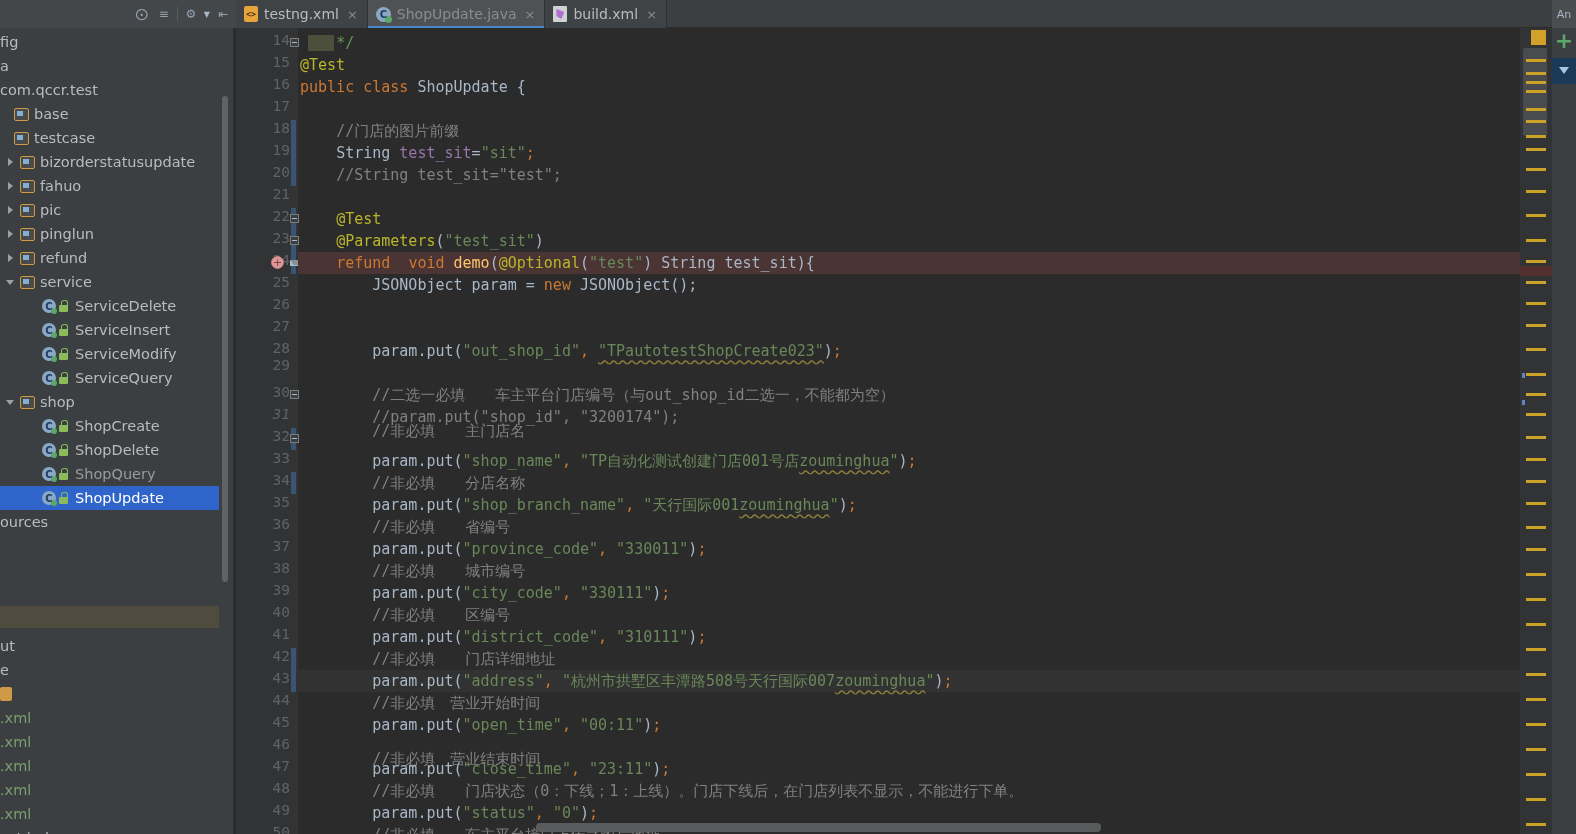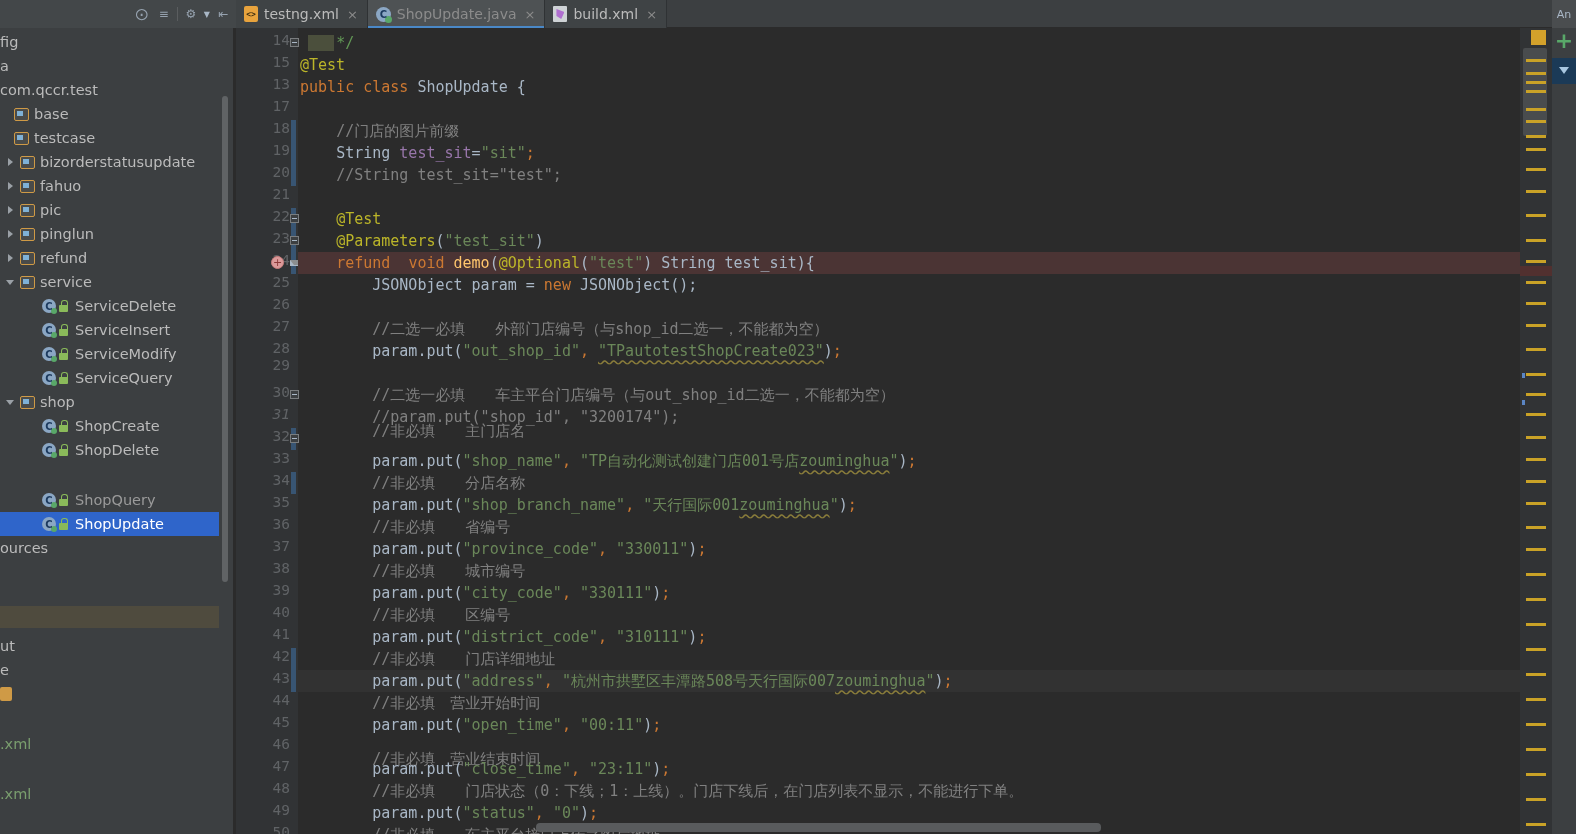--- a/index.html
+++ b/index.html
@@ -49,21 +49,21 @@
              background:#4a4d4f; color:#a9b7c6; font-size:11px;
              display:flex; align-items:center; justify-content:center; overflow:hidden;}
 
   
   .sidebar{ position:absolute; left:0; top:28px; width:219px; height:806px;
             background:#3c3f41; overflow:hidden; }
   .tree{ position:relative; padding-top:2px; }
   .row{ position:relative; height:24px; display:flex; align-items:center;
         color:#bbbbbb; font-size:14.5px; white-space:nowrap; cursor:default; }
   .row.selected{ background:#2f65ca; color:#ffffff; }
-  .row.dimtext{ color:#9a9a9a;margin-top:26px; }
+  .row.dimtext{ color:#9a9a9a; }
   .arrow{ width:11px; height:11px; flex:0 0 auto; position:relative; margin-right:3px;}
   .arrow.right:after{ content:""; position:absolute; left:2px; top:1px;
         border-left:5px solid #9aa0a6; border-top:4px solid transparent; border-bottom:4px solid transparent;}
   .arrow.down:after{ content:""; position:absolute; left:0px; top:3px;
         border-top:5px solid #9aa0a6; border-left:4px solid transparent; border-right:4px solid transparent;}
   .fold{ width:15px;height:13px; flex:0 0 auto; margin-right:5px; position:relative;
          border:1.5px solid #cf9a46; border-radius:2px; background:#4a4b49; }
   .fold:after{ content:""; position:absolute; left:2px; top:2px; width:6px;height:5px; background:#7fb1d6;}
   .clsico{ width:14px;height:14px; border-radius:50%; background:#8ba7c4; position:relative;
            flex:0 0 auto; margin-right:2px;}
@@ -311,21 +311,21 @@
         </div>
       </div>
   </div>
   <div class="sb-scroll"></div>
   <div class="sb-divider"></div>
 
   <div class="editor">
     <div class="gutter" id="gutter">
         <div class="lnum" style="top: 4px;">14</div>
         <div class="lnum" style="top: 26px;">15</div>
-        <div class="lnum" style="top: 48px;">13</div>
+        <div class="lnum" style="top: 48px;">16</div>
         <div class="lnum" style="top: 70px;">17</div>
         <div class="lnum" style="top: 92px;">18</div>
         <div class="lnum" style="top: 114px;">19</div>
         <div class="lnum" style="top: 136px;">20</div>
         <div class="lnum" style="top: 158px;">21</div>
         <div class="lnum" style="top: 180px;">22</div>
         <div class="lnum" style="top: 202px;">23</div>
         <div class="lnum" style="top: 224px;">24</div>
         <div class="lnum" style="top: 246px;">25</div>
         <div class="lnum" style="top: 268px;">26</div>
@@ -377,21 +377,20 @@
         <div class="codeline" style="top: 70px; left: 2px;"></div>
         <div class="codeline" style="top: 92px; left: 2px;">    <span class="c">//门店的图片前缀</span></div>
         <div class="codeline" style="top: 114px; left: 2px;">    <span class="t">String</span> <span class="p">test_sit</span>=<span class="s">"sit"</span><span class="k">;</span></div>
         <div class="codeline" style="top: 136px; left: 2px;">    <span class="c">//String test_sit="test";</span></div>
         <div class="codeline" style="top: 158px; left: 2px;"></div>
         <div class="codeline" style="top: 180px; left: 2px;">    <span class="a">@Test</span></div>
         <div class="codeline" style="top: 202px; left: 2px;">    <span class="a">@Parameters</span>(<span class="s">"test_sit"</span>)</div>
         <div class="codeline" style="top: 224px; left: 2px;">    <span class="k">refund</span>  <span class="k">void</span> <span class="f">demo</span>(<span class="a">@Optional</span>(<span class="s">"test"</span>) <span class="t">String</span> <span class="t">test_sit</span>){</div>
         <div class="codeline" style="top: 246px; left: 2px;">        <span class="t">JSONObject</span> <span class="t">param</span> = <span class="k">new</span> <span class="t">JSONObject</span>();</div>
         <div class="codeline" style="top: 268px; left: 2px;"></div>
-        <div class="codeline" style="top: 290px; left: 2px;">        <span class="c">//二选一必填　　外部门店编号（与shop_id二选一，不能都为空）</span></div>
         <div class="codeline" style="top: 312px; left: 2px;">        <span class="t">param</span>.<span class="t">put</span>(<span class="s">"out_shop_id"</span><span class="k">,</span> <span class="s warnu">"TPautotestShopCreate023"</span>)<span class="k">;</span></div>
         <div class="codeline" style="top: 334px; left: 2px;"></div>
         <div class="codeline" style="top: 356px; left: 2px;">        <span class="c">//二选一必填　　车主平台门店编号（与out_shop_id二选一，不能都为空）</span></div>
         <div class="codeline" style="top: 378px; left: 2px;">        <span class="c">//param.put("shop_id", "3200174");</span></div>
         <div class="codeline" style="top: 392px; left: 2px;">        <span class="c">//非必填　　主门店名</span></div>
         <div class="codeline" style="top: 422px; left: 2px;">        <span class="t">param</span>.<span class="t">put</span>(<span class="s">"shop_name"</span><span class="k">,</span> <span class="s">"TP自动化测试创建门店001号店</span><span class="s warnu">zouminghua</span><span class="s">"</span>)<span class="k">;</span></div>
         <div class="codeline" style="top: 444px; left: 2px;">        <span class="c">//非必填　　分店名称</span></div>
         <div class="codeline" style="top: 466px; left: 2px;">        <span class="t">param</span>.<span class="t">put</span>(<span class="s">"shop_branch_name"</span><span class="k">,</span> <span class="s">"天行国际001</span><span class="s warnu">zouminghua</span><span class="s">"</span>)<span class="k">;</span></div>
         <div class="codeline" style="top: 488px; left: 2px;">        <span class="c">//非必填　　省编号</span></div>
         <div class="codeline" style="top: 510px; left: 2px;">        <span class="t">param</span>.<span class="t">put</span>(<span class="s">"province_code"</span><span class="k">,</span> <span class="s">"330011"</span>)<span class="k">;</span></div>

